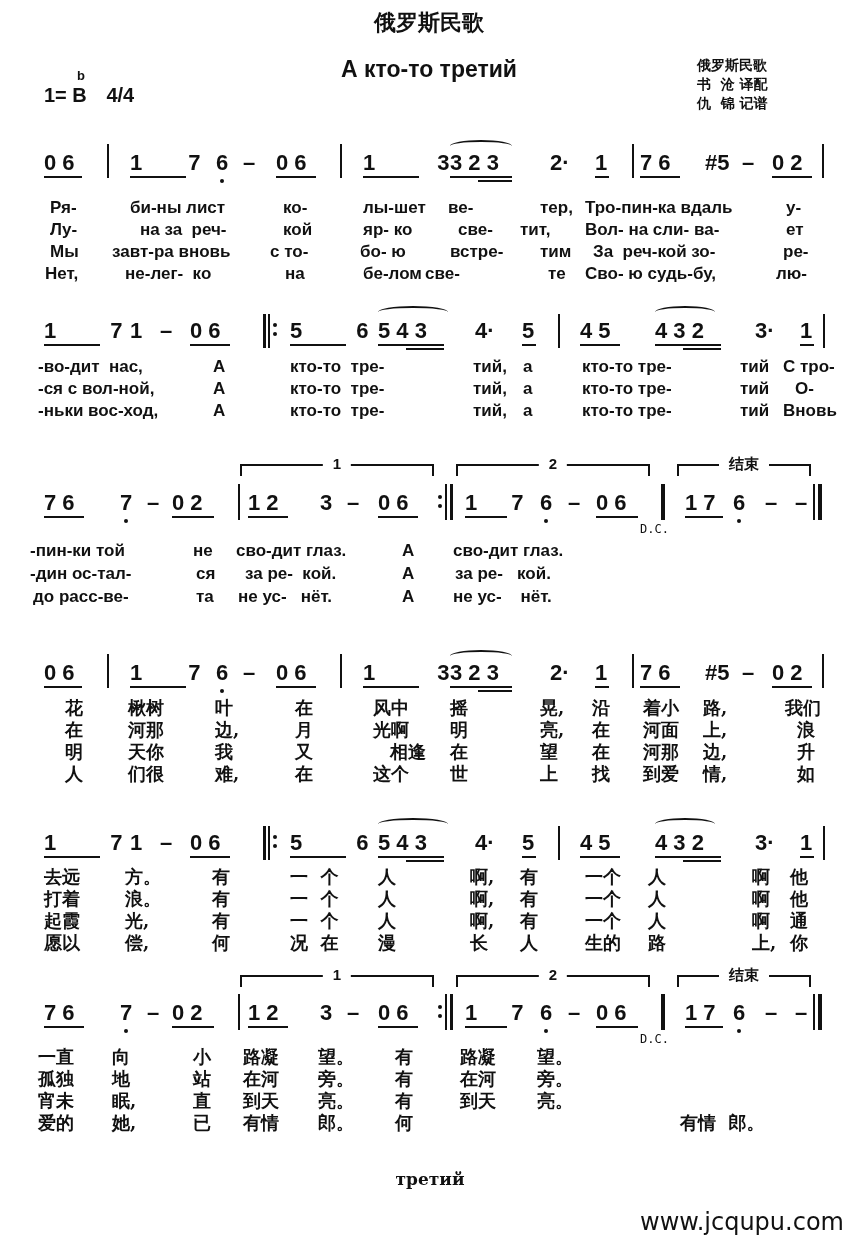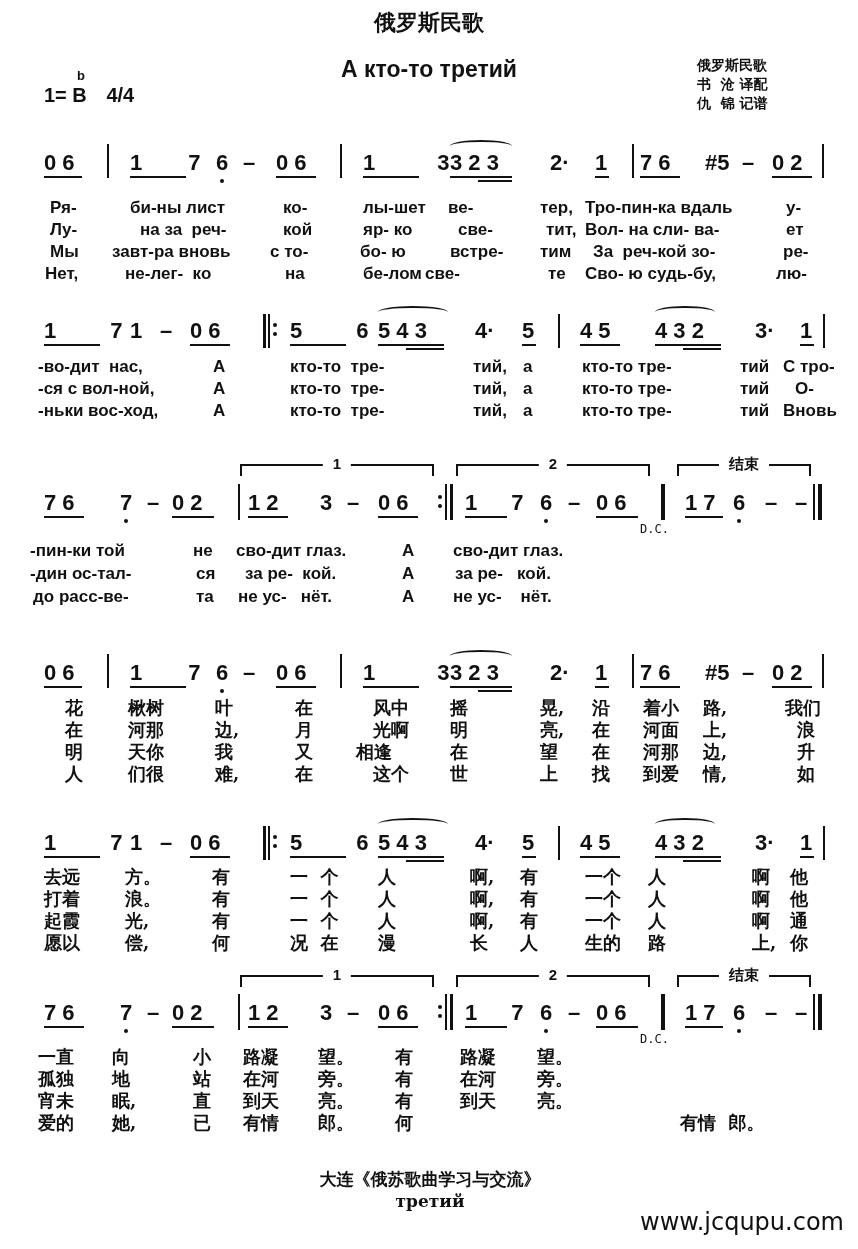--- a/index.html
+++ b/index.html
@@ -89,21 +89,21 @@
       <span class="lyr" style="left:540px">тер,</span>
       <span class="lyr" style="left:585px">Тро-пин-ка вдаль</span>
       <span class="lyr" style="left:786px">у-</span>
     </div>
   <div style="position:relative;height:22px">
       <span class="lyr" style="left:50px">Лу-</span>
       <span class="lyr" style="left:140px">на за  реч-</span>
       <span class="lyr" style="left:283px">кой</span>
       <span class="lyr" style="left:363px">яр- ко</span>
       <span class="lyr" style="left:458px">све-</span>
-      <span class="lyr" style="left:546px">тит,</span>
+      <span class="lyr" style="left:520px">тит,</span>
       <span class="lyr" style="left:585px">Вол- на сли- ва-</span>
       <span class="lyr" style="left:786px">ет</span>
     </div>
   <div style="position:relative;height:22px">
       <span class="lyr" style="left:50px">Мы</span>
       <span class="lyr" style="left:112px">завт-ра вновь</span>
       <span class="lyr" style="left:270px">с то-</span>
       <span class="lyr" style="left:360px">бо- ю</span>
       <span class="lyr" style="left:450px">встре-</span>
       <span class="lyr" style="left:540px">тим</span>
@@ -312,21 +312,21 @@
       <span class="lyr cn" style="left:592px">在</span>
       <span class="lyr cn" style="left:643px">河面</span>
       <span class="lyr cn" style="left:703px">上,</span>
       <span class="lyr cn" style="left:797px">浪</span>
     </div>
   <div style="position:relative;height:22px">
       <span class="lyr cn" style="left:65px">明</span>
       <span class="lyr cn" style="left:128px">天你</span>
       <span class="lyr cn" style="left:215px">我</span>
       <span class="lyr cn" style="left:295px">又</span>
-      <span class="lyr cn" style="left:356px">相逢</span>
+      <span class="lyr cn" style="left:390px">相逢</span>
       <span class="lyr cn" style="left:450px">在</span>
       <span class="lyr cn" style="left:540px">望</span>
       <span class="lyr cn" style="left:592px">在</span>
       <span class="lyr cn" style="left:643px">河那</span>
       <span class="lyr cn" style="left:703px">边,</span>
       <span class="lyr cn" style="left:797px">升</span>
     </div>
   <div style="position:relative;height:22px">
       <span class="lyr cn" style="left:65px">人</span>
       <span class="lyr cn" style="left:128px">们很</span>
@@ -512,16 +512,15 @@
       <span class="lyr cn" style="left:112px">她,</span>
       <span class="lyr cn" style="left:193px">已</span>
       <span class="lyr cn" style="left:243px">有情</span>
       <span class="lyr cn" style="left:318px">郎。</span>
       <span class="lyr cn" style="left:395px">何</span>
       <span class="lyr cn" style="left:680px">有情  郎。</span>
     </div>
 </div>
 
 <div class="footer">
-  <div>大连《俄苏歌曲学习与交流》</div>
   <div>третий</div>
 </div>
 <div class="site">www.jcqupu.com</div>
 
 </body></html>

